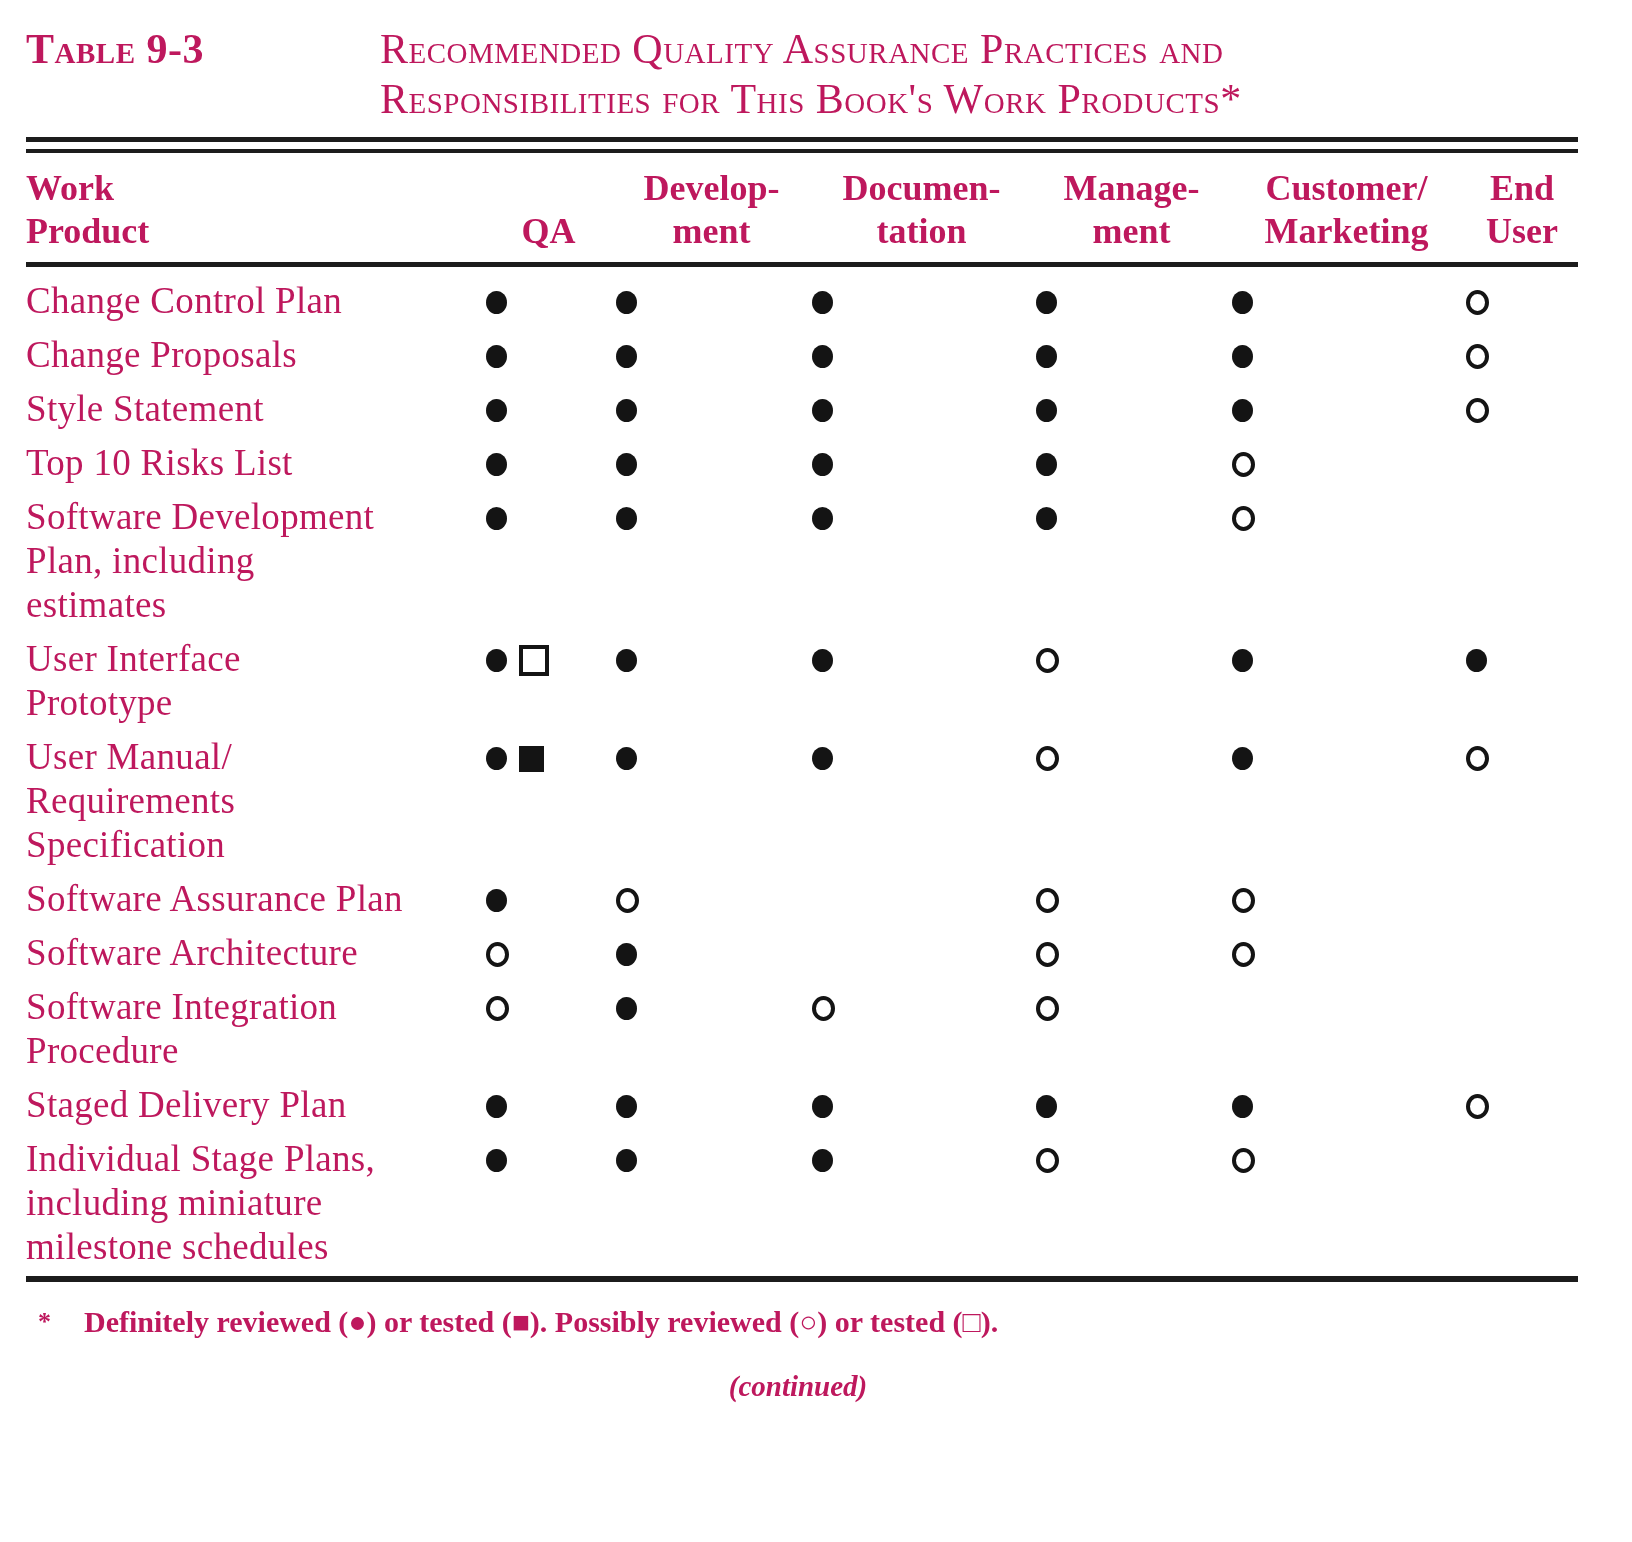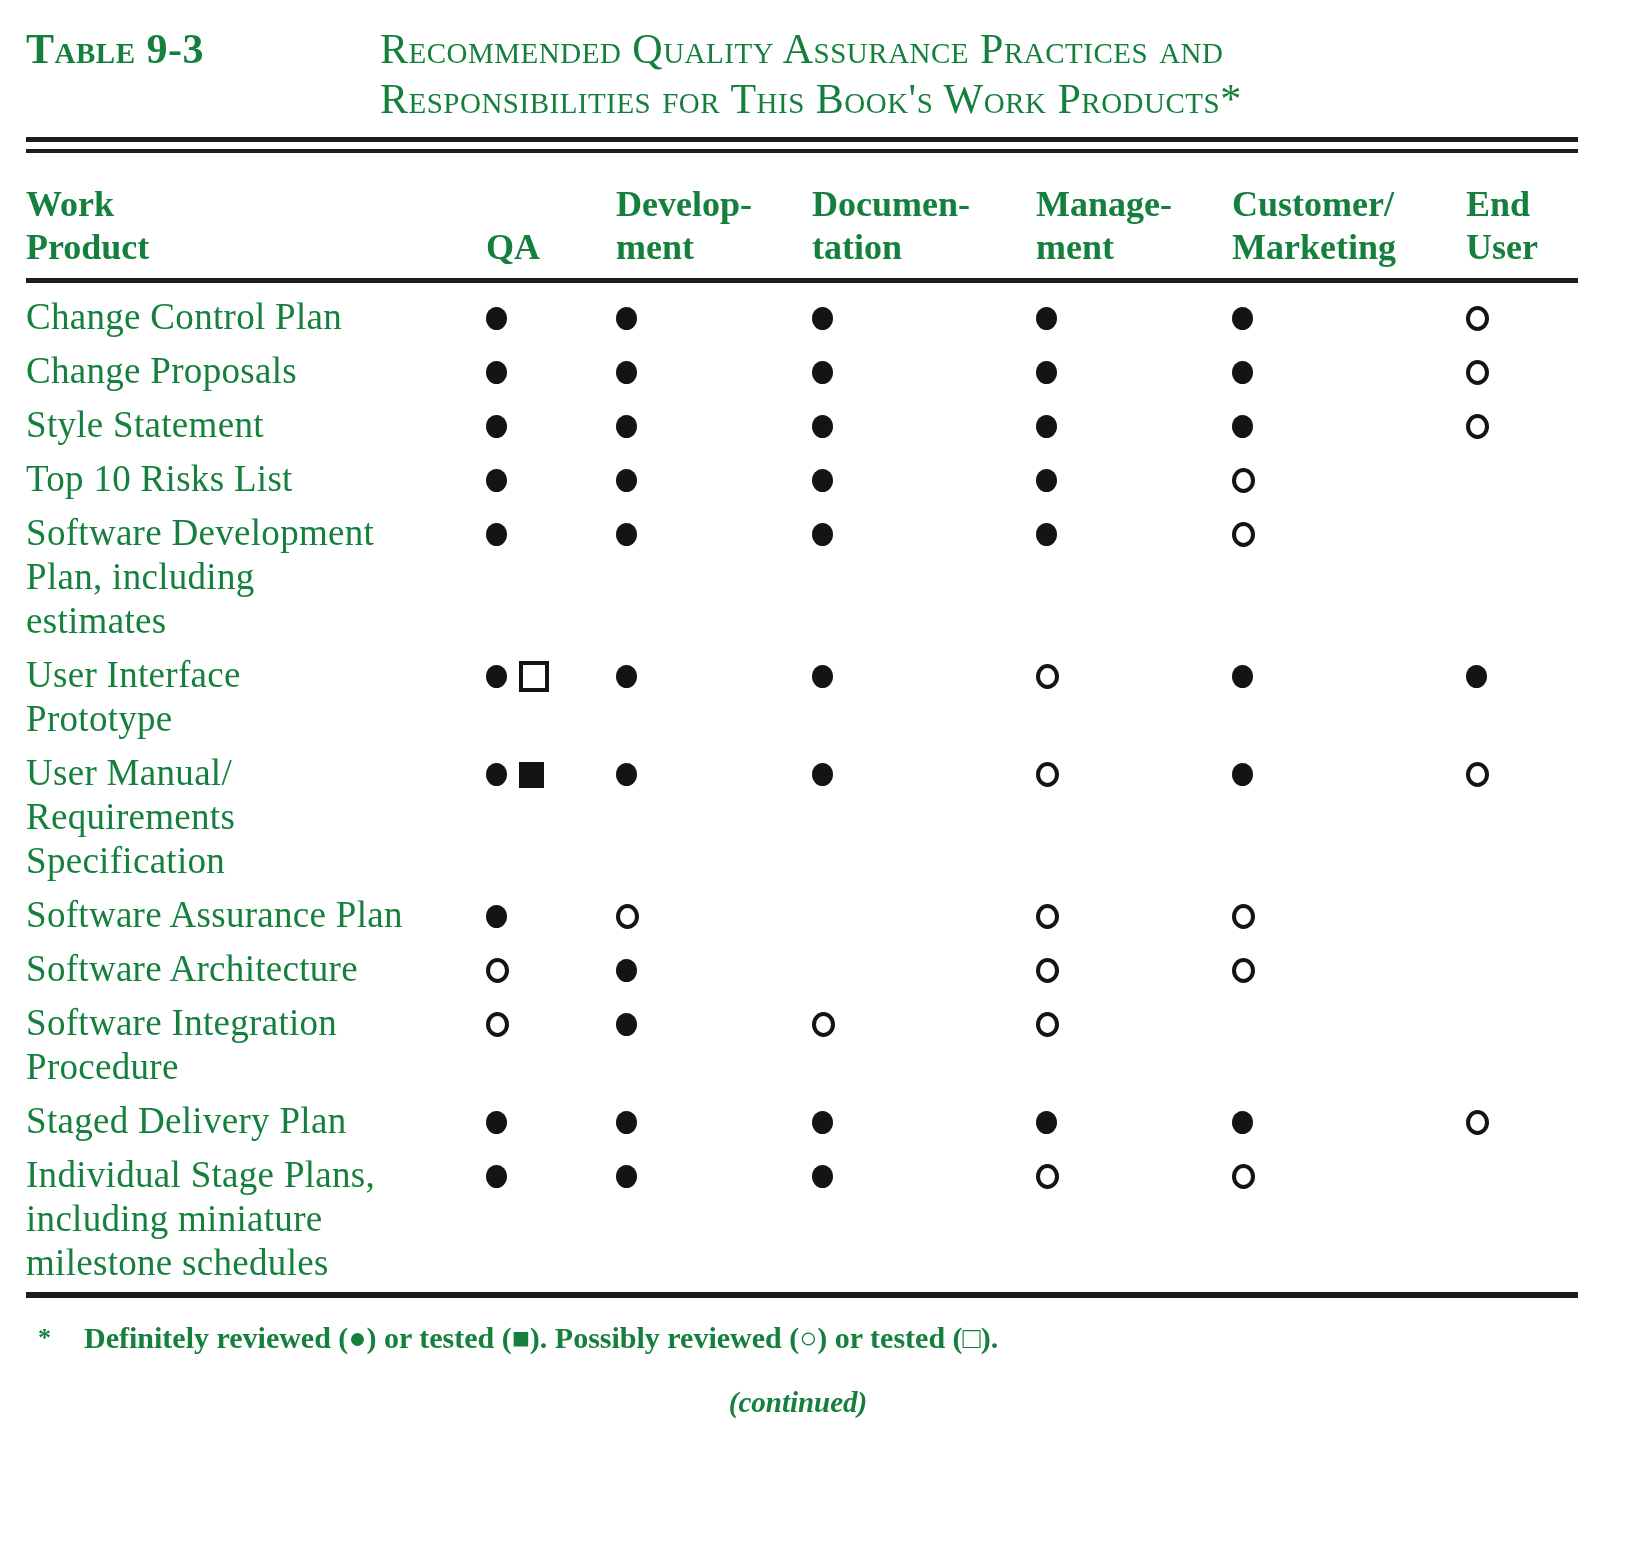--- a/index.html
+++ b/index.html
@@ -9,21 +9,21 @@
     width: 1632px;
     height: 1542px;
     overflow: hidden;
   }
   .page {
     box-sizing: border-box;
     width: 1632px;
     height: 1542px;
     padding: 24px 54px 0 26px;
     background: #ffffff;
-    color: #15803d;
+    color: #be185d;
     font-family: "Liberation Serif", "DejaVu Serif", serif;
   }
 
   
   .title-row {
     display: flex;
     align-items: flex-start;
   }
   .table-label {
     width: 334px;
@@ -54,41 +54,41 @@
     height: 6px;
     background: #1c1c1c;
     margin-top: 2px;
   }
 
   
   table.qa-table {
     border-collapse: collapse;
     table-layout: fixed;
     width: 1552px;
-    margin-top: 16px;
+    margin-top: 0;
   }
   col.c-product  { width: 455px; }
   col.c-qa       { width: 130px; }
   col.c-dev      { width: 196px; }
   col.c-doc      { width: 224px; }
   col.c-mgmt     { width: 196px; }
   col.c-cust     { width: 234px; }
   col.c-end      { width: 117px; }
 
   thead th {
     vertical-align: bottom;
     text-align: left;
     font-size: 36px;
     font-weight: bold;
     line-height: 43px;
     white-space: pre-line;
     padding: 14px 0 9px 0;
     border-bottom: 5px solid #1c1c1c;
   }
-  thead th.sym-col { padding-left: 5px; }
+  thead th.sym-col { padding-left: 5px; text-align: center; }
 
   tbody td {
     vertical-align: top;
     padding: 5px 0;
     font-size: 37px;
     line-height: 44px;
   }
   tbody tr:first-child td { padding-top: 12px; }
   td.product {
     white-space: pre-line;

